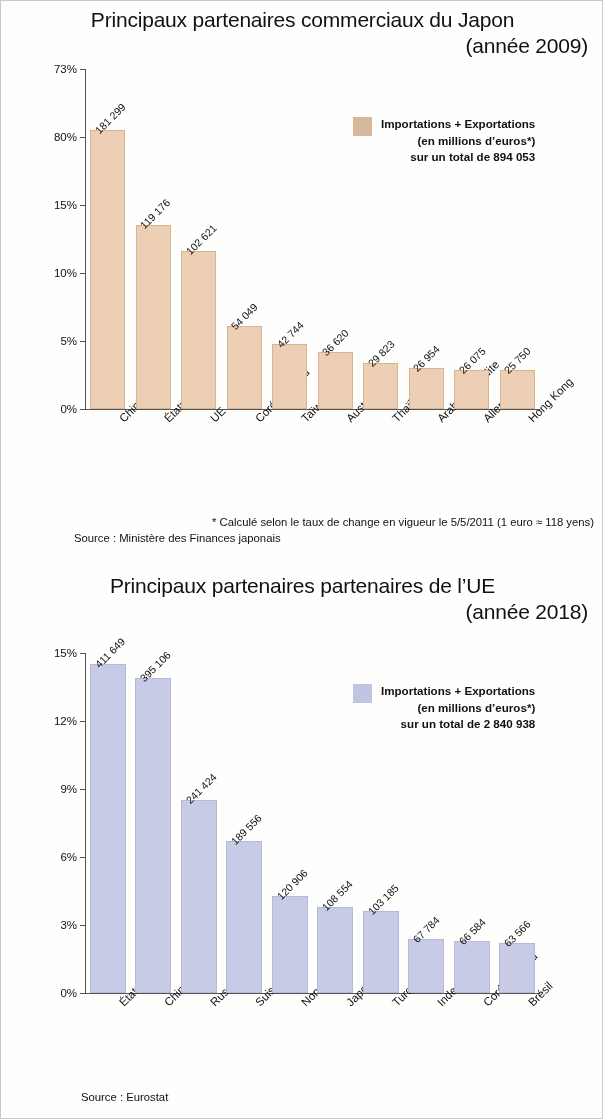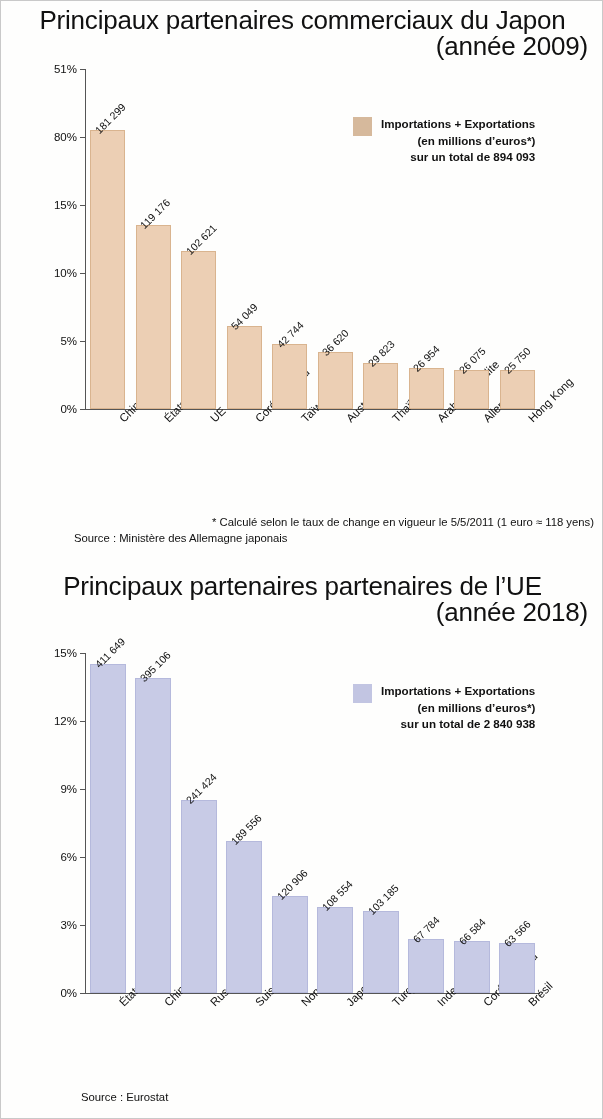--- a/index.html
+++ b/index.html
@@ -20,21 +20,21 @@
     height: 1119px;
     position: relative;
     box-sizing: border-box;
     border: 1px solid #c9c9c9;
     background: #fefefd;
   }
 
   
   .chart-title {
     text-align: center;
-    font-size: 26px;
+    font-size: 21px;
     line-height: 26px;
     letter-spacing: -0.2px;
     color: #111;
     font-weight: 400;
   }
   .chart-title .line2 {
     display: block;
     text-align: right;
     padding-right: 16px;
   }
@@ -140,21 +140,21 @@
         <div class="y-tick" style="right: 527px; top: 350px;">0%</div>
         <div class="tick-mark" style="left: 79px; top: 350px; width: 5px;"></div>
         <div class="y-tick" style="right: 527px; top: 282px;">5%</div>
         <div class="tick-mark" style="left: 79px; top: 282px; width: 5px;"></div>
         <div class="y-tick" style="right: 527px; top: 214px;">10%</div>
         <div class="tick-mark" style="left: 79px; top: 214px; width: 5px;"></div>
         <div class="y-tick" style="right: 527px; top: 146px;">15%</div>
         <div class="tick-mark" style="left: 79px; top: 146px; width: 5px;"></div>
         <div class="y-tick" style="right: 527px; top: 78px;">80%</div>
         <div class="tick-mark" style="left: 79px; top: 78px; width: 5px;"></div>
-        <div class="y-tick" style="right: 527px; top: 10px;">51%</div>
+        <div class="y-tick" style="right: 527px; top: 10px;">73%</div>
         <div class="tick-mark" style="left: 79px; top: 10px; width: 5px;"></div>
         <div class="bar" style="left: 89.25px; top: 71.2px; width: 35px; height: 278.8px; background: rgb(236, 207, 180); border: 1px solid rgb(217, 180, 143);"></div>
         <div class="bar-value" style="left: 99.75px; top: 65.2px;">181 299</div>
         <div class="cat-label" style="left: 115.75px; top: 357px; transform: rotate(-45deg); transform-origin: left top;">Chine</div>
         <div class="bar" style="left: 134.75px; top: 166.4px; width: 35px; height: 183.6px; background: rgb(236, 207, 180); border: 1px solid rgb(217, 180, 143);"></div>
         <div class="bar-value" style="left: 145.25px; top: 160.4px;">119 176</div>
         <div class="cat-label" style="left: 161.25px; top: 357px; transform: rotate(-45deg); transform-origin: left top;">États-Unis</div>
         <div class="bar" style="left: 180.25px; top: 192.24px; width: 35px; height: 157.76px; background: rgb(236, 207, 180); border: 1px solid rgb(217, 180, 143);"></div>
         <div class="bar-value" style="left: 190.75px; top: 186.24px;">102 621</div>
         <div class="cat-label" style="left: 206.75px; top: 357px; transform: rotate(-45deg); transform-origin: left top;">UE</div>
@@ -179,27 +179,27 @@
         <div class="bar" style="left: 498.75px; top: 310.56px; width: 35px; height: 39.44px; background: rgb(236, 207, 180); border: 1px solid rgb(217, 180, 143);"></div>
         <div class="bar-value" style="left: 509.25px; top: 304.56px;">25 750</div>
         <div class="cat-label" style="left: 525.25px; top: 357px; transform: rotate(-45deg); transform-origin: left top;">Hong Kong</div>
       </div>
 
     <div class="legend" style="left:352px; top:115px; width:240px;">
       <div class="legend-swatch" id="sw1" style="background: rgb(214, 185, 156);"></div>
       <div class="legend-text">
         <div class="bold">Importations + Exportations</div>
         <div class="bold">(en millions d’euros*)</div>
-        <div class="bold">sur un total de 894 093</div>
+        <div class="bold">sur un total de 894 053</div>
       </div>
     </div>
 
     <div class="footnote" style="left:73px; top:513px; width:520px; text-align:right;">
       <div>* Calculé selon le taux de change en vigueur le 5/5/2011 (1 euro ≈ 118 yens)</div>
-      <div style="text-align:left; padding-left:0;">Source : Ministère des Allemagne japonais</div>
+      <div style="text-align:left; padding-left:0;">Source : Ministère des Finances japonais</div>
     </div>
   </div>
 
   <div class="chart-block">
     <div class="chart-title" style="position:absolute; left:0; top:572px; width:603px;">
       <span>Principaux partenaires partenaires de l’UE</span>
       <span class="line2">(année 2018)</span>
     </div>
 
     <div class="plot-wrap" id="plot2" style="position:absolute; left:0; top:640px; width:603px; height:440px;">

